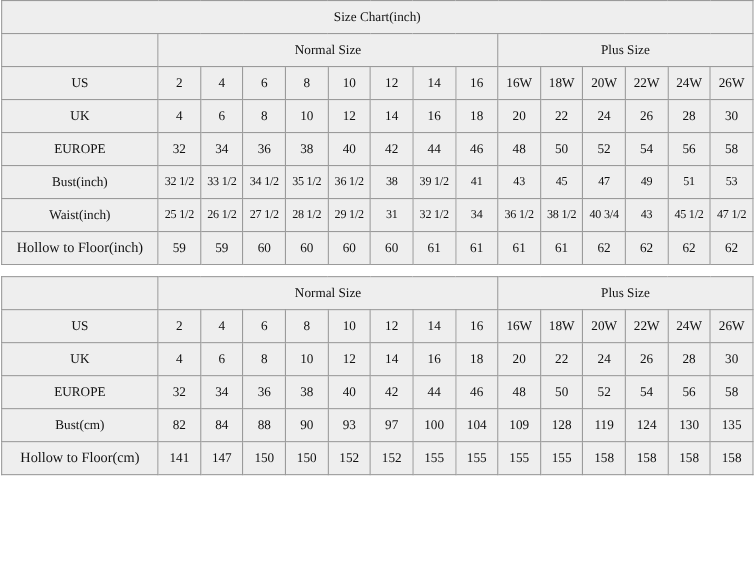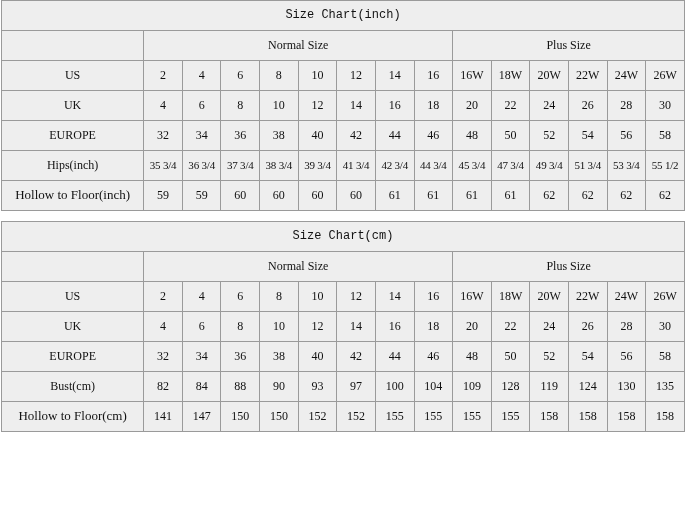--- a/index.html
+++ b/index.html
@@ -36,21 +36,20 @@
     color: #111111;
     padding: 0;
     height: 29px;
     line-height: 1.1;
     white-space: nowrap;
     overflow: hidden;
   }
   td.title {
     font-size: 15px;
     height: 26px;
-    font-family: Liberation Mono, monospace;
   }
   td.grouphead {
     font-size: 15px;
     height: 26px;
     margin-top: 24px;
   }
   td.rowlabel {
     font-size: 14px;
     width: 140px;
   }
@@ -150,39 +149,56 @@
         <td class="datacell">44</td>
         <td class="datacell">46</td>
         <td class="datacell">48</td>
         <td class="datacell">50</td>
         <td class="datacell">52</td>
         <td class="datacell">54</td>
         <td class="datacell">56</td>
         <td class="datacell">58</td>
       </tr>
 
-
-
-      <tr>
-        <td class="rowlabel">Hips(inch)</td>
-        <td class="datacell tight">35 3/4</td>
-        <td class="datacell tight">36 3/4</td>
-        <td class="datacell tight">37 3/4</td>
-        <td class="datacell tight">38 3/4</td>
-        <td class="datacell tight">39 3/4</td>
-        <td class="datacell tight">41 3/4</td>
-        <td class="datacell tight">42 3/4</td>
-        <td class="datacell tight">44 3/4</td>
-        <td class="datacell tight">45 3/4</td>
-        <td class="datacell tight">47 3/4</td>
-        <td class="datacell tight">49 3/4</td>
-        <td class="datacell tight">51 3/4</td>
-        <td class="datacell tight">53 3/4</td>
-        <td class="datacell tight">55 1/2</td>
-      </tr>
+      <tr>
+        <td class="rowlabel">Bust(inch)</td>
+        <td class="datacell tight">32 1/2</td>
+        <td class="datacell tight">33 1/2</td>
+        <td class="datacell tight">34 1/2</td>
+        <td class="datacell tight">35 1/2</td>
+        <td class="datacell tight">36 1/2</td>
+        <td class="datacell tight">38</td>
+        <td class="datacell tight">39 1/2</td>
+        <td class="datacell tight">41</td>
+        <td class="datacell tight">43</td>
+        <td class="datacell tight">45</td>
+        <td class="datacell tight">47</td>
+        <td class="datacell tight">49</td>
+        <td class="datacell tight">51</td>
+        <td class="datacell tight">53</td>
+      </tr>
+
+      <tr>
+        <td class="rowlabel">Waist(inch)</td>
+        <td class="datacell tight">25 1/2</td>
+        <td class="datacell tight">26 1/2</td>
+        <td class="datacell tight">27 1/2</td>
+        <td class="datacell tight">28 1/2</td>
+        <td class="datacell tight">29 1/2</td>
+        <td class="datacell tight">31</td>
+        <td class="datacell tight">32 1/2</td>
+        <td class="datacell tight">34</td>
+        <td class="datacell tight">36 1/2</td>
+        <td class="datacell tight">38 1/2</td>
+        <td class="datacell tight">40 3/4</td>
+        <td class="datacell tight">43</td>
+        <td class="datacell tight">45 1/2</td>
+        <td class="datacell tight">47 1/2</td>
+      </tr>
+
 
       <tr>
         <td class="rowlabel small">Hollow to Floor(inch)</td>
         <td class="datacell">59</td>
         <td class="datacell">59</td>
         <td class="datacell">60</td>
         <td class="datacell">60</td>
         <td class="datacell">60</td>
         <td class="datacell">60</td>
         <td class="datacell">61</td>
@@ -199,23 +215,20 @@
 
   <div class="gap"></div>
 
   <table class="chart">
     <colgroup>
       <col style="width:140px">
       <col span="14" style="width:38px">
     </colgroup>
     <tbody>
       <tr>
-        <td class="title" colspan="15">Size Chart(cm)</td>
-      </tr>
-      <tr>
         <td class="blank"></td>
         <td class="grouphead" colspan="8">Normal Size</td>
         <td class="grouphead" colspan="6">Plus Size</td>
       </tr>
 
       <tr>
         <td class="rowlabel">US</td>
         <td class="datacell">2</td>
         <td class="datacell">4</td>
         <td class="datacell">6</td>

